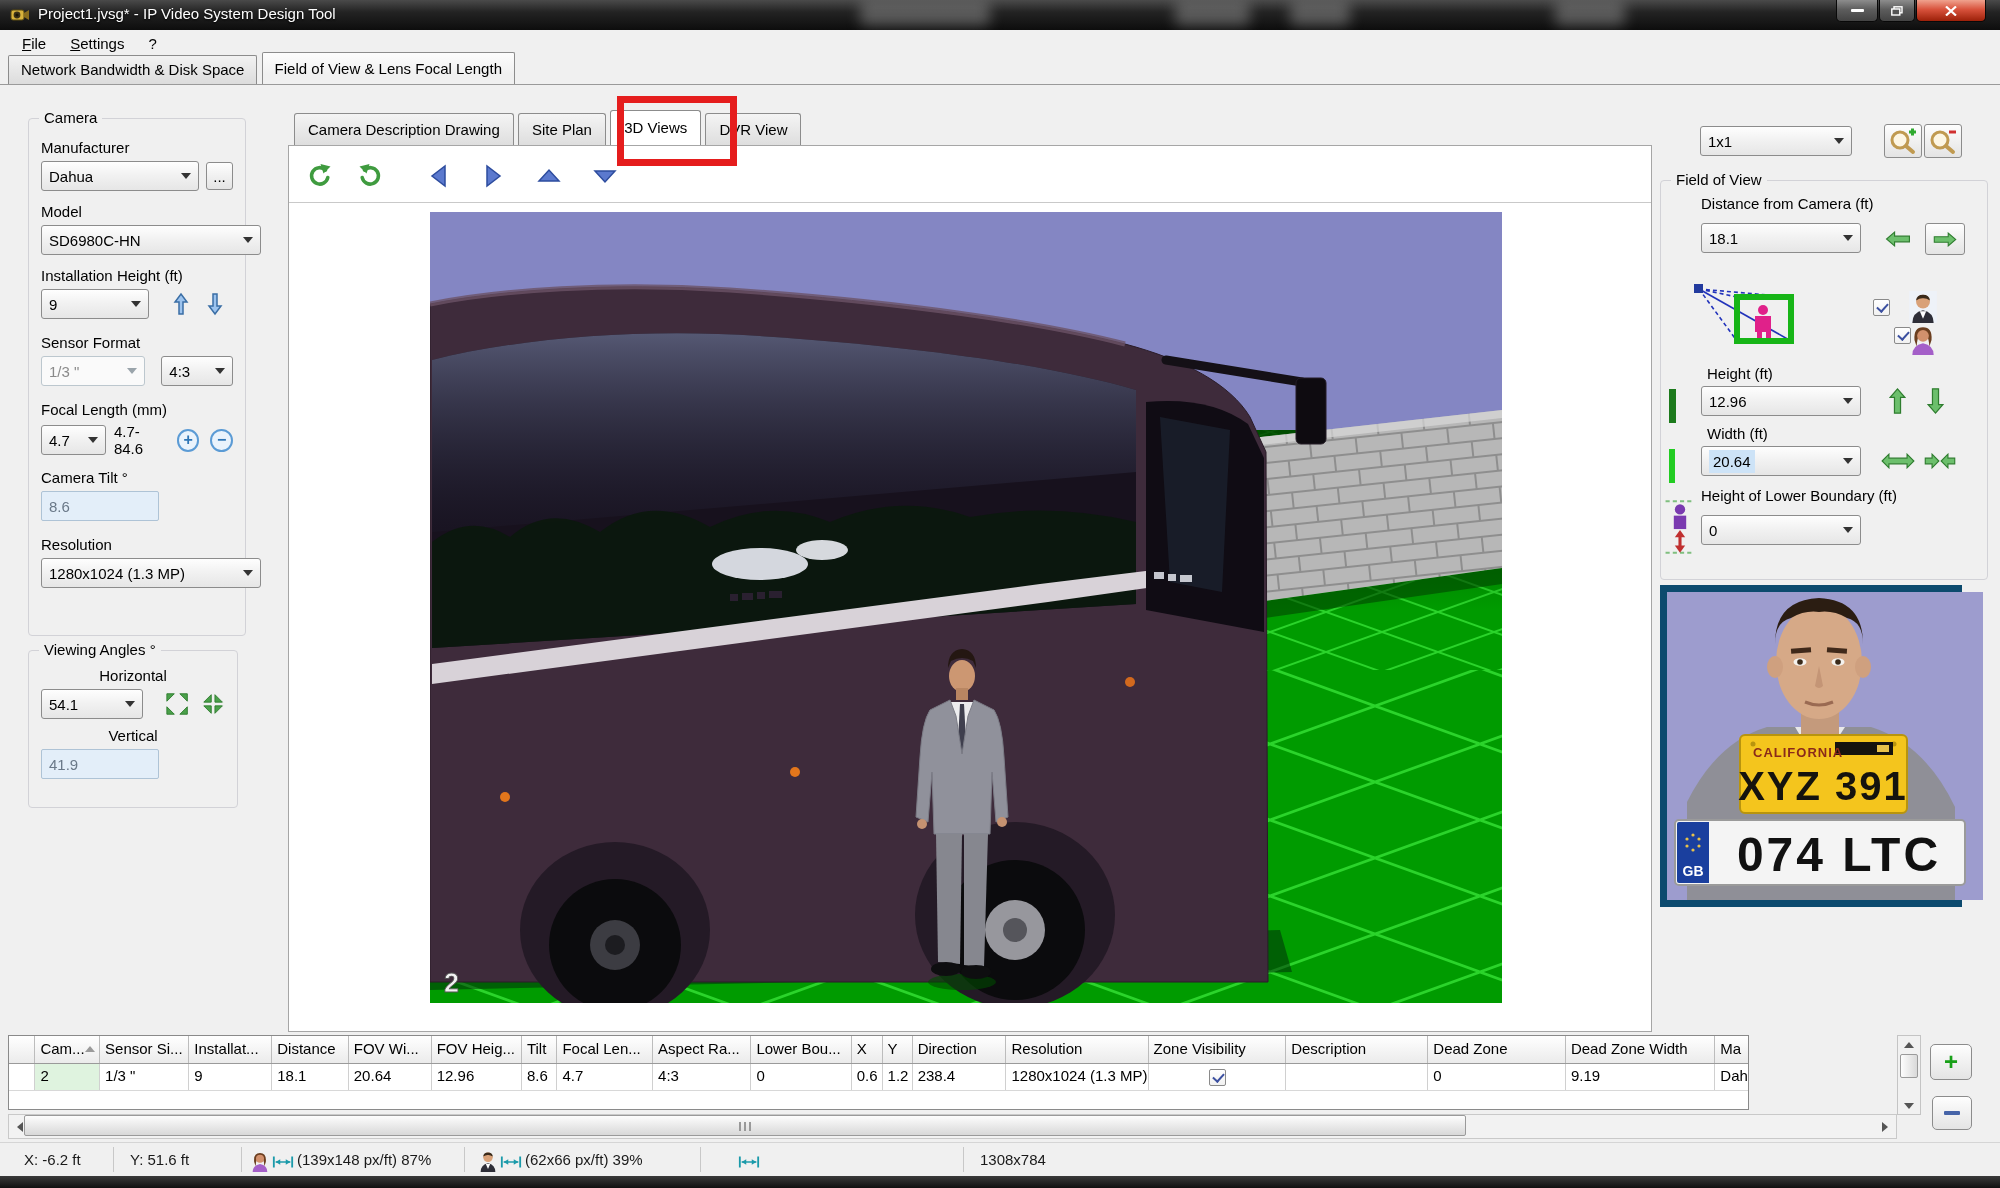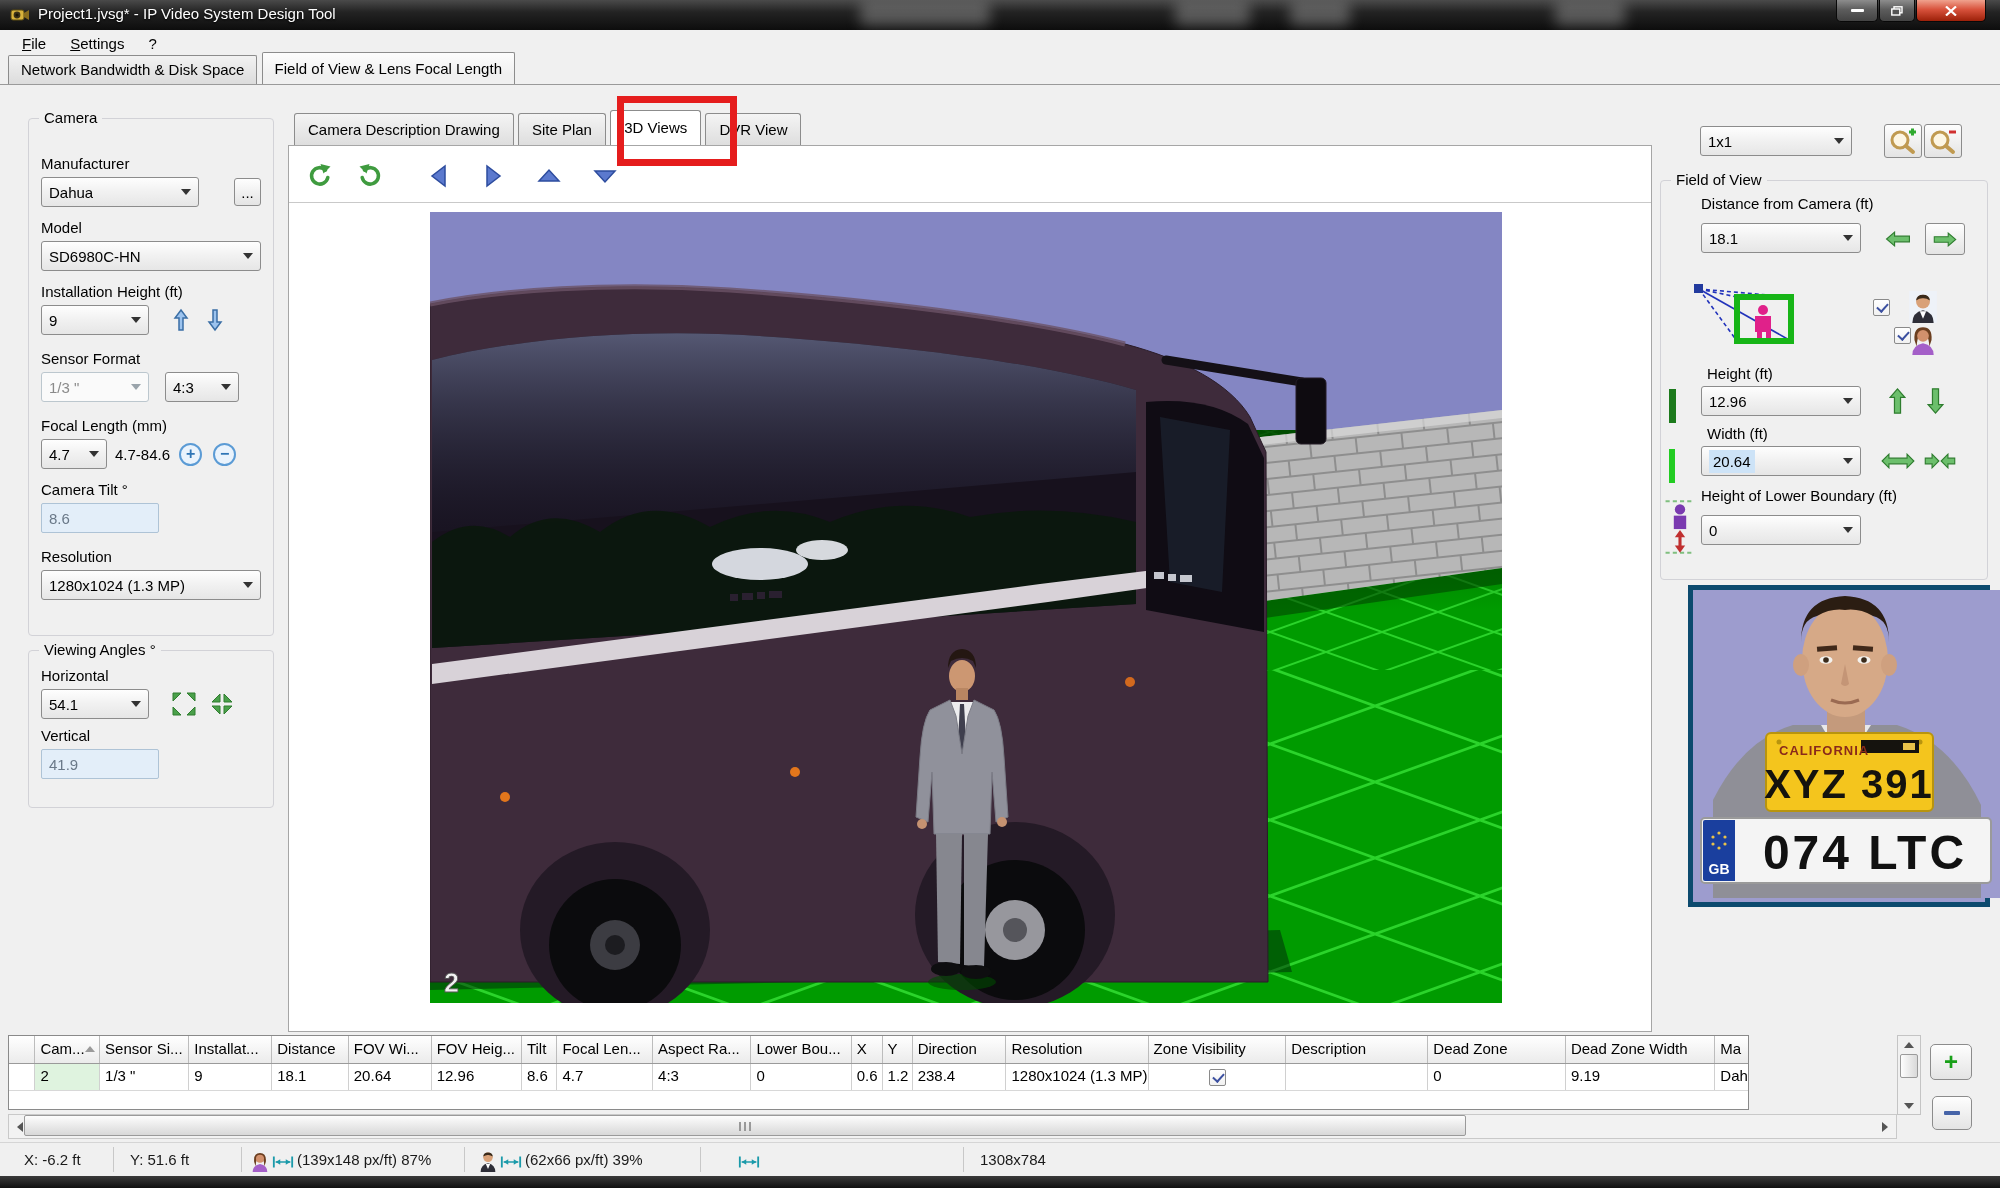--- a/index.html
+++ b/index.html
@@ -47,22 +47,22 @@
   .combo.disabled .arr { border-top-color:#9aa4ab; }
   .combo.sel .val { background:#cde3f7; padding:3px 4px; }
   .rofield { height:30px; background:#e3eef9; border:1px solid #aec3d6; border-radius:2px; color:#6a7888;
     display:flex; align-items:center; padding:0 7px; font-size:15px; }
   .btn { border:1px solid #8c8c8c; border-radius:3px; background:linear-gradient(#fefefe,#f2f2f2 45%,#e4e4e4);
     display:flex; align-items:center; justify-content:center; cursor:default; }
   .roundbtn { width:23px; height:23px; border-radius:50%; border:2px solid #5b9bd5; background:#eaf3fc; color:#2e75b6;
     font-weight:bold; font-size:16px; display:flex; align-items:center; justify-content:center; line-height:1; }
 
   
-  .grp-camera { left:28px; top:118px; width:246px; height:518px; padding:20px 12px; }
-  .grp-angles { left:28px; top:650px; width:246px; height:158px; padding:2px 12px; }
+  .grp-camera { left:28px; top:118px; width:218px; height:518px; padding:4px 12px; }
+  .grp-angles { left:28px; top:650px; width:210px; height:158px; padding:2px 12px;text-align:center; }
 
   
   .center-page { position:absolute; left:288px; top:145px; width:1364px; height:887px; background:#fff; border:1px solid #a6a6a6; }
   .subtabs { position:absolute; left:294px; top:110px; height:35px; z-index:4; }
   .subtab { display:inline-block; height:32px; margin-top:3px; line-height:31px; padding:0 13px; font-size:15px;
     background:linear-gradient(#f4f4f4,#dedede); border:1px solid #8c8c8c; border-bottom:none; border-radius:3px 3px 0 0; vertical-align:bottom; cursor:default; }
   .subtab.active { height:35px; margin-top:0; line-height:34px; background:#fff; position:relative; z-index:5; }
   .redbox { position:absolute; border:7px solid #e51d1d; z-index:40; }
   .redbox.tab3d { left:617px; top:96px; width:120px; height:70px; }
   .toolbar3d { position:absolute; left:304px; top:158px; height:36px; display:flex; align-items:center; z-index:3; }
@@ -71,21 +71,21 @@
   .scene { position:absolute; left:430px; top:212px; width:1072px; height:791px; }
 
   
   .layout-combo { position:absolute; left:1700px; top:126px; width:152px; }
   .zoombtn { position:absolute; top:124px; width:38px; height:34px; }
   .zoombtn.in { left:1884px; } .zoombtn.out { left:1924px; }
   .grp-fov { left:1660px; top:180px; width:328px; height:400px; }
   .fov-item { position:absolute; }
   .vbar { position:absolute; width:7px; height:34px; }
 
-  .preview { position:absolute; left:1660px; top:585px; width:302px; height:322px; border:5px solid #0c4a6e; background:#9d9cce;margin-left:28px; }
+  .preview { position:absolute; left:1660px; top:585px; width:302px; height:322px; border:7px solid #0c4a6e; background:#9d9cce; }
 
   
   .grid { position:absolute; left:8px; top:1035px; width:1741px; border:1px solid #8a8a8a; background:#fff; }
   .thead { display:flex; height:28px; background:linear-gradient(#ffffff,#ebebeb); border-bottom:1px solid #9a9a9a; }
   .th { border-right:1px solid #bcbcbc; padding:4px 4px 0 5px; font-size:15px; white-space:nowrap; overflow:hidden; position:relative; }
   .tr { display:flex; height:27px; border-bottom:1px solid #d8d8d8; }
   .td { border-right:1px solid #d0d0d0; padding:3px 4px 0 5px; font-size:15px; white-space:nowrap; overflow:hidden; background:#fff; }
   .td.center { display:flex; align-items:center; justify-content:center; padding-top:0; }
   .tr .col1 { background:#dff3df; }
   .table-rest { height:18px; background:#fff; }

